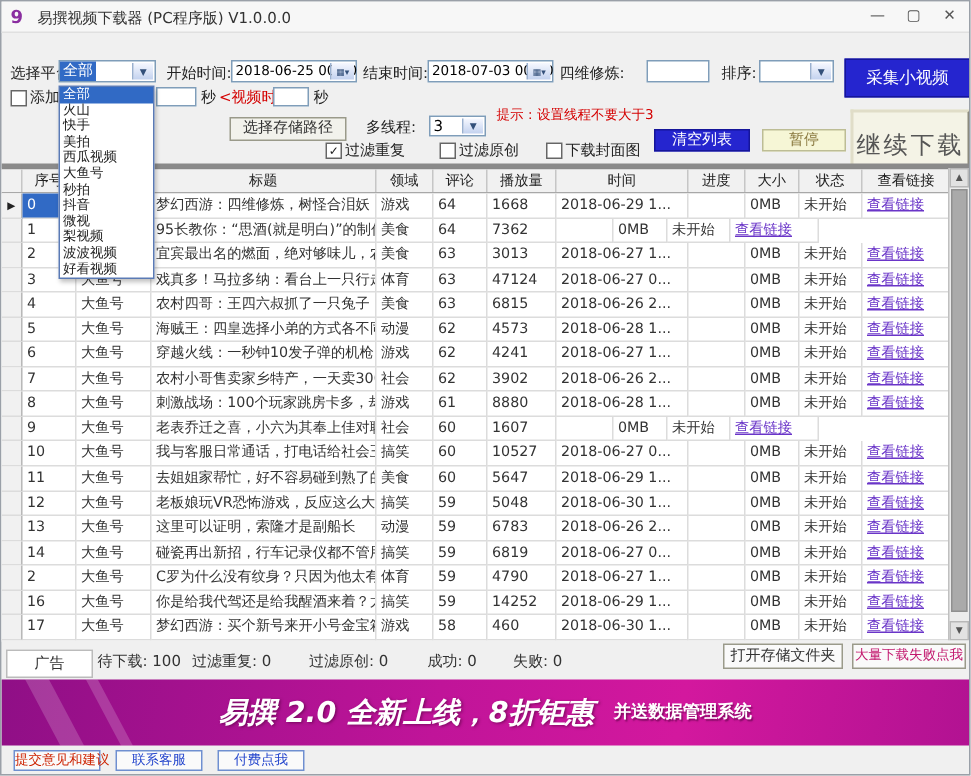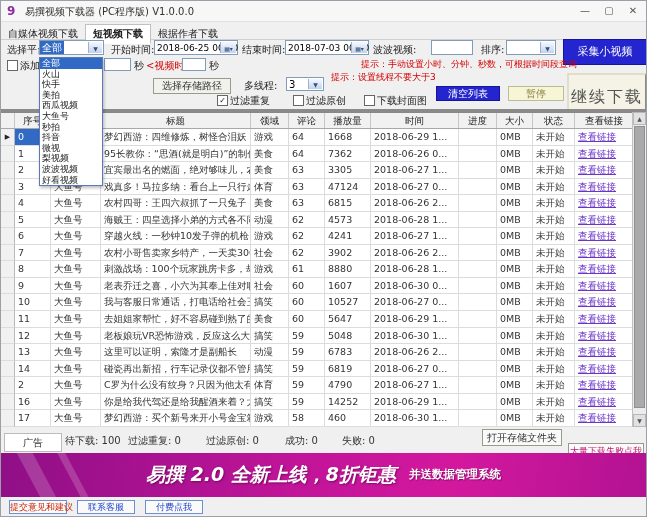--- a/index.html
+++ b/index.html
@@ -58,54 +58,52 @@
 <div class="win">
 
   <div class="titlebar">
     <span class="title-logo">9</span>
     <span class="title-text">易撰视频下载器 (PC程序版) V1.0.0.0</span>
     <span class="winctl" style="right:52px;">—</span>
     <span class="winctl" style="right:28px;">▢</span>
     <span class="winctl" style="right:4px;">✕</span>
   </div>
 
-  <div class="tabbar"><span class="tab">自媒体视频下载</span><span class="tab active">短视频下载</span><span class="tab">根据作者下载</span></div>
 
   <span class="abs lbl" style="left:6px;top:43px;">选择平台:</span>
   <div class="abs combo" style="left:38px;top:39px;width:65px;height:15px;">
     <span class="val sel">全部</span>
     <span class="carr">▼</span>
   </div>
   <span class="abs lbl" style="left:110px;top:43px;">开始时间:</span>
   <div class="abs combo" style="left:153px;top:39px;width:84px;height:15px;">
     <span class="val" style="font-size:9px;">2018-06-25 00:00</span>
     <span class="carr" style="width:15px;">▦▾</span>
   </div>
   <span class="abs lbl" style="left:241px;top:43px;">结束时间:</span>
   <div class="abs combo" style="left:284px;top:39px;width:84px;height:15px;">
     <span class="val" style="font-size:9px;">2018-07-03 00:00</span>
     <span class="carr" style="width:15px;">▦▾</span>
   </div>
-  <span class="abs lbl" style="left:372px;top:43px;">波波视频:</span>
+  <span class="abs lbl" style="left:372px;top:43px;">四维修炼:</span>
   <input class="abs inp" style="left: 430px; top: 39px; width: 42px; height: 15px;" value="">
   <span class="abs lbl" style="left:480px;top:43px;">排序:</span>
   <div class="abs combo" style="left:505px;top:39px;width:50px;height:15px;">
     <span class="val"></span>
     <span class="carr">▼</span>
   </div>
   <div class="abs btn-blue" style="left:562px;top:38px;width:84px;height:26px;line-height:24px;">采集小视频</div>
 
   <span class="abs cb" style="left:6px;top:59px;"></span>
   <span class="abs lbl" style="left:19px;top:59px;">添加数据</span>
   <input class="abs inp" style="left: 103px; top: 57px; width: 27px; height: 13px;" value="">
   <span class="abs lbl" style="left:133px;top:59px;">秒</span>
   <span class="abs lbl red" style="left:145px;top:59px;">&lt;视频时长&lt;</span>
   <input class="abs inp" style="left: 181px; top: 57px; width: 24px; height: 13px;" value="">
   <span class="abs lbl" style="left:208px;top:59px;">秒</span>
-  <span class="abs lbl red" style="left:360px;top:57px;font-size:9px;">提示：手动设置小时、分钟、秒数，可根据时间段查询</span>
 
   <span class="abs lbl red" style="left:330px;top:70px;font-size:9px;">提示：设置线程不要大于3</span>
   <div class="abs btn-plain" style="left:152px;top:77px;width:78px;height:16px;line-height:14px;">选择存储路径</div>
   <span class="abs lbl" style="left:243px;top:79px;">多线程:</span>
   <div class="abs combo" style="left:285px;top:76px;width:38px;height:14px;">
     <span class="val">3</span>
     <span class="carr" style="line-height:12px;">▼</span>
   </div>
   <div class="abs btn-blue" style="left:435px;top:85px;width:64px;height:15px;line-height:13px;font-size:10px;">清空列表</div>
   <div class="abs btn-plain" style="left:507px;top:85px;width:56px;height:15px;line-height:13px;background:#f6f6d6;color:#8a7a40;border-color:#bdbd95;">暂停</div>
@@ -151,34 +149,33 @@
           <div class="c" style="width: 59px;"><a>查看链接</a></div>
         </div>
         <div class="t-row">
           <div class="c marker" style="width: 14px;"></div>
           <div class="c" style="width: 36px;">1</div>
           <div class="c" style="width: 50px;">大鱼号</div>
           <div class="c" style="width: 150px;">95长教你：“思酒(就是明白)”的制作...</div>
           <div class="c" style="width: 38px;">美食</div>
           <div class="c" style="width: 36px;">64</div>
           <div class="c" style="width: 46px;">7362</div>
-          <div class="c" style="width: 88px;">2018-06-26 0...</div>
           <div class="c" style="width: 38px;"></div>
           <div class="c" style="width: 36px;">0MB</div>
           <div class="c" style="width: 42px;">未开始</div>
           <div class="c" style="width: 59px;"><a>查看链接</a></div>
         </div>
         <div class="t-row">
           <div class="c marker" style="width: 14px;"></div>
           <div class="c" style="width: 36px;">2</div>
           <div class="c" style="width: 50px;">大鱼号</div>
           <div class="c" style="width: 150px;">宜宾最出名的燃面，绝对够味儿，农村小...</div>
           <div class="c" style="width: 38px;">美食</div>
           <div class="c" style="width: 36px;">63</div>
-          <div class="c" style="width: 46px;">3305</div>
+          <div class="c" style="width: 46px;">3013</div>
           <div class="c" style="width: 88px;">2018-06-27 1...</div>
           <div class="c" style="width: 38px;"></div>
           <div class="c" style="width: 36px;">0MB</div>
           <div class="c" style="width: 42px;">未开始</div>
           <div class="c" style="width: 59px;"><a>查看链接</a></div>
         </div>
         <div class="t-row">
           <div class="c marker" style="width: 14px;"></div>
           <div class="c" style="width: 36px;">3</div>
           <div class="c" style="width: 50px;">大鱼号</div>
@@ -263,21 +260,20 @@
           <div class="c" style="width: 59px;"><a>查看链接</a></div>
         </div>
         <div class="t-row">
           <div class="c marker" style="width: 14px;"></div>
           <div class="c" style="width: 36px;">9</div>
           <div class="c" style="width: 50px;">大鱼号</div>
           <div class="c" style="width: 150px;">老表乔迁之喜，小六为其奉上佳对联...</div>
           <div class="c" style="width: 38px;">社会</div>
           <div class="c" style="width: 36px;">60</div>
           <div class="c" style="width: 46px;">1607</div>
-          <div class="c" style="width: 88px;">2018-06-30 0...</div>
           <div class="c" style="width: 38px;"></div>
           <div class="c" style="width: 36px;">0MB</div>
           <div class="c" style="width: 42px;">未开始</div>
           <div class="c" style="width: 59px;"><a>查看链接</a></div>
         </div>
         <div class="t-row">
           <div class="c marker" style="width: 14px;"></div>
           <div class="c" style="width: 36px;">10</div>
           <div class="c" style="width: 50px;">大鱼号</div>
           <div class="c" style="width: 150px;">我与客服日常通话，打电话给社会王天枪...</div>
@@ -412,21 +408,21 @@
       <div class="it">好看视频</div>
     </div>
 
   <div class="statusbar">
     <span class="st-item" style="left:64px;">待下载: 100</span>
     <span class="st-item" style="left:127px;">过滤重复: 0</span>
     <span class="st-item" style="left:205px;">过滤原创: 0</span>
     <span class="st-item" style="left:284px;">成功: 0</span>
     <span class="st-item" style="left:341px;">失败: 0</span>
     <div class="abs btn-plain" style="left:481px;top:2px;width:80px;height:17px;line-height:15px;background:#fafafa;">打开存储文件夹</div>
-    <div class="abs btn-plain" style="left:567px;top:2px;width:76px;height:17px;line-height:15px;background:#fafafa;color:#c2186e;font-size:9px;margin-top:14px;">大量下载失败点我</div>
+    <div class="abs btn-plain" style="left:567px;top:2px;width:76px;height:17px;line-height:15px;background:#fafafa;color:#c2186e;font-size:9px;">大量下载失败点我</div>
   </div>
   <div class="ad-box" style="top:432px;">广告</div>
 
   <div class="banner">
     <div class="streak" style="left:30px;top:-20px;width:14px;height:90px;"></div>
     <div class="streak" style="left:70px;top:-20px;width:7px;height:90px;"></div>
     <div class="banner-text">
       <span class="banner-main">易撰 2.0 全新上线，8折钜惠</span>
       <span class="banner-sub">并送数据管理系统</span>
     </div>

